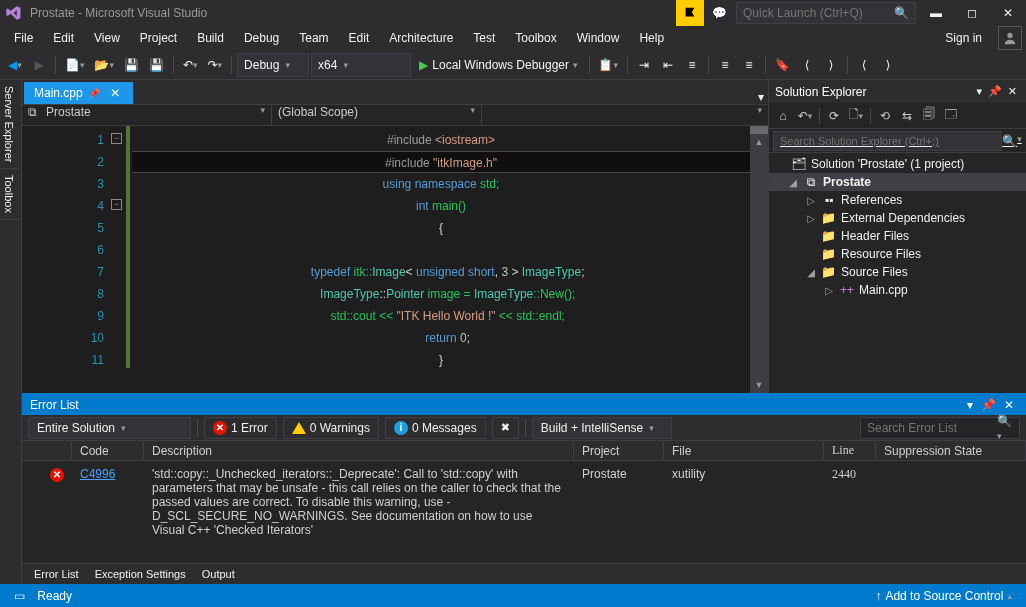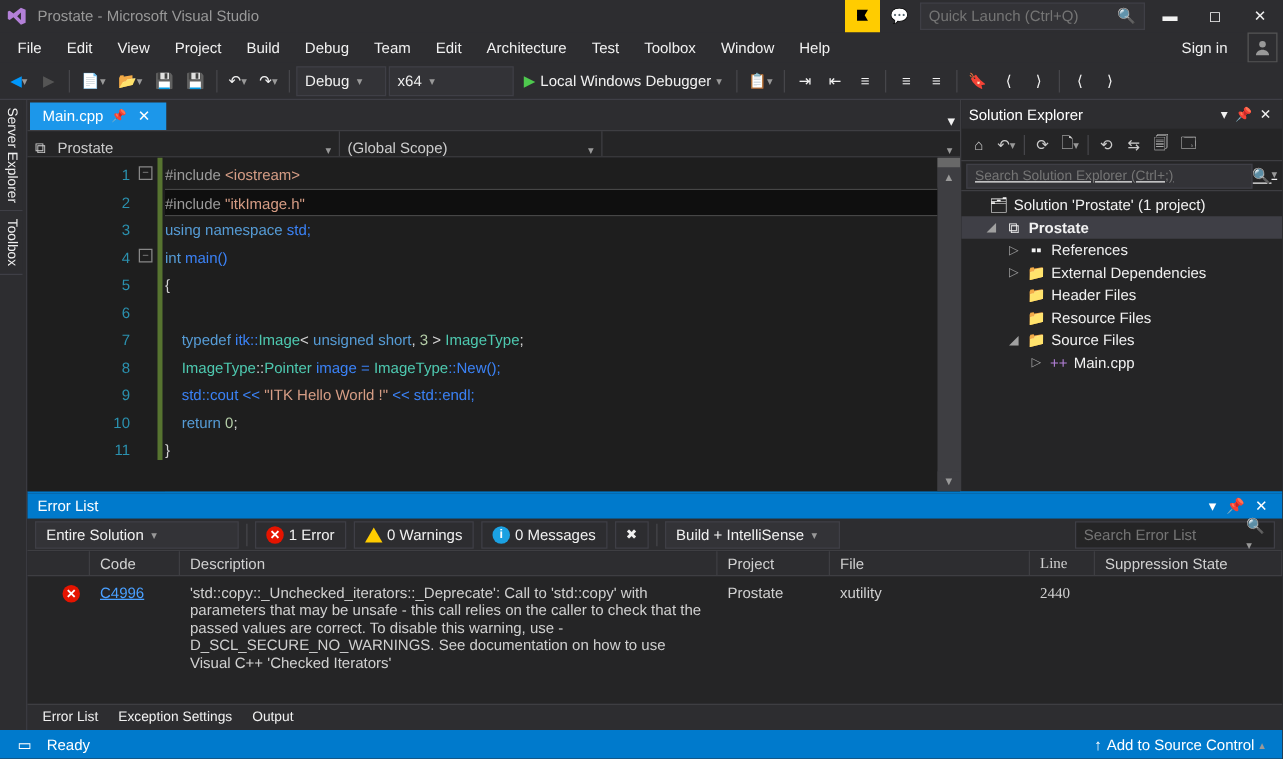--- a/index.html
+++ b/index.html
@@ -32,41 +32,41 @@
 .center-col { flex: 1; display: flex; flex-direction: column; min-width: 0; min-height: 0; }
 .editor-region { flex: 1; display: flex; min-height: 0; }
 .editor-col { flex: 1; display: flex; flex-direction: column; min-width: 0; }
 .doc-tabs { height: 24px; background: #2d2d30; display: flex; align-items: flex-end; padding-left: 2px; }
 .doc-tabs .tab { height: 22px; background: #1c97ea; color: #fff; padding: 0 10px; display: flex; align-items: center; gap: 6px; font-size: 12px; }
 .doc-tabs .tab .pin { font-size: 10px; }
 .doc-tabs .tab .close { padding: 0 3px; }
 .doc-tabs .spacer { flex: 1; }
 .doc-tabs .dd { padding: 0 4px; color: #f1f1f1; }
 .nav-bar { height: 22px; background: #252526; display: flex; align-items: center; border-top: 1px solid #3e3e42; border-bottom: 1px solid #3e3e42; }
-.nav-bar .combo { flex: 0 0 250px; height: 20px; border-right: 1px solid #3e3e42; display: flex; align-items: flex-end; padding: 0 6px; color: #ccc; font-size: 11px; justify-content: space-between; gap: 40px; }
+.nav-bar .combo { flex: 0 0 250px; height: 20px; border-right: 1px solid #3e3e42; display: flex; align-items: flex-start; padding: 0 6px; color: #ccc; font-size: 11px; justify-content: space-between; gap: 40px; }
 .nav-bar .combo:nth-child(1) { flex: 0 0 250px; }
 .nav-bar .combo:nth-child(2) { flex: 0 0 210px; }
 .nav-bar .combo:last-child { flex: 1; border-right: none; }
 .nav-bar .ico { width: 14px; height: 14px; display: inline-flex; align-items: center; margin-right: 4px; }
 .editor { flex: 1; display: flex; background: #1e1e1e; font-family: Consolas, monospace; font-size: 15px; overflow: hidden; position: relative; }
 .gutter { width: 110px; background: #1e1e1e; color: #2b91af; text-align: right; padding: 3px 0; }
 .gutter .ln { height: 22px; line-height: 22px; padding-right: 28px; position: relative; }
 .gutter .ln .fold { position: absolute; right: 10px; top: 4px; width: 11px; height: 11px; border: 1px solid #888; color: #888; font-size: 9px; line-height: 9px; text-align: center; }
-.code { flex: 1; padding: 3px 0; position: relative; }
+.code { flex: 1; padding: 3px 0; position: relative; text-align: center; }
 .code .line { height: 22px; line-height: 22px; white-space: pre; position: relative; }
 .code .line.hl { background: #0f0f0f; border: 1px solid #464646; border-left: none; border-right: none; }
 .changebar { position: absolute; left: -6px; top: 0; bottom: 0; width: 4px; background: #577430; }
 .changebar.green { background: #577430; }
 .kw { color: #569cd6; }
 .typ { color: #4ec9b0; }
 .str { color: #d69d85; }
 .pre { color: #9b9b9b; }
 .num { color: #b5cea8; }
 .punc { color: #d4d4d4; }
-.ident { color: #3b82f6; }
+.ident { color: #22c55e; }
 .sc-right { width: 18px; background: #3e3e42; position: relative; display: flex; flex-direction: column; }
 .sc-right .arrow { height: 16px; background: #3e3e42; display:flex; justify-content:center; align-items:center; color:#999; font-size:9px;}
 .sc-right .split { height: 8px; background: #686868; }
 .right-panel { width: 258px; background: #252526; border-left: 1px solid #3e3e42; display: flex; flex-direction: column; }
 .panel-header { height: 23px; background: #2d2d30; display: flex; align-items: center; padding: 0 6px; color: #fff; font-size: 11px; }
 .panel-header .spacer { flex: 1; }
 .panel-header .pbtn { padding: 0 3px; color: #f1f1f1; font-size: 11px; }
 .panel-toolbar { height: 26px; display: flex; align-items: center; padding: 0 4px; gap: 2px; border-bottom: 1px solid #3e3e42; }
 .panel-toolbar .tb-btn { width: 20px; height: 20px; display: flex; align-items: center; justify-content: center; color: #ccc; }
 .panel-toolbar .tb-sep { width: 1px; height: 16px; background: #46464a; margin: 0 2px; }

